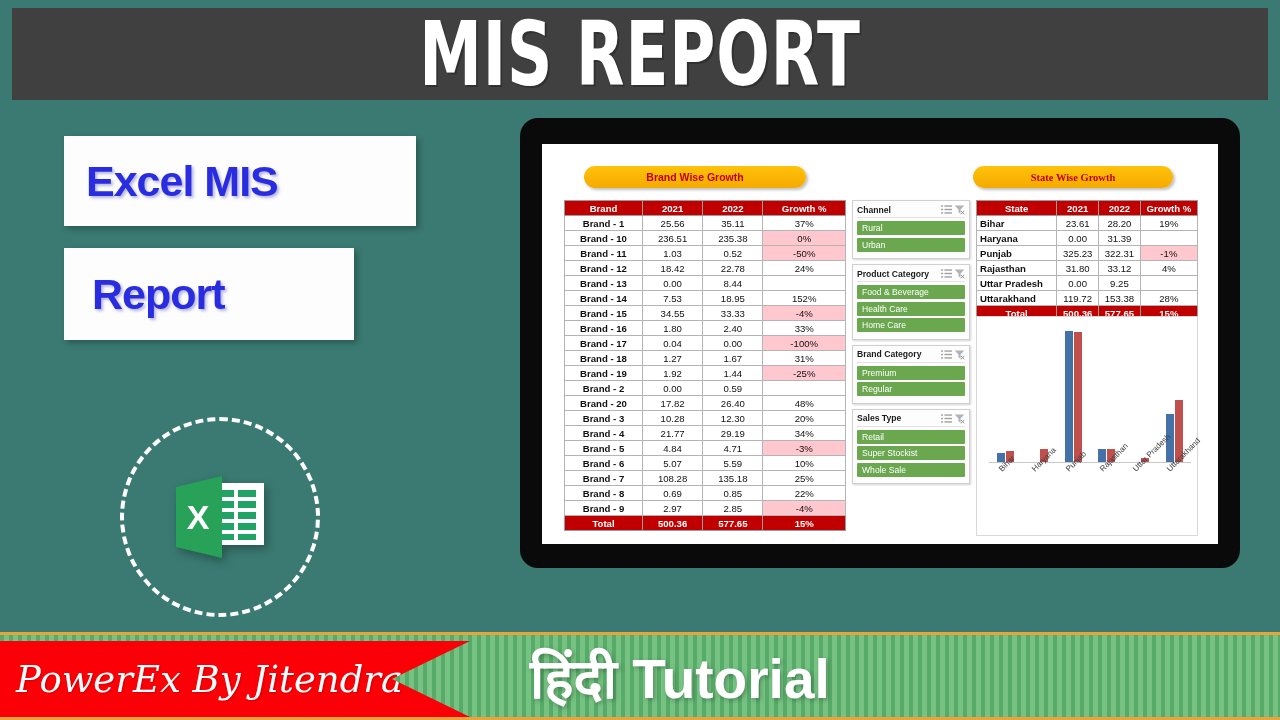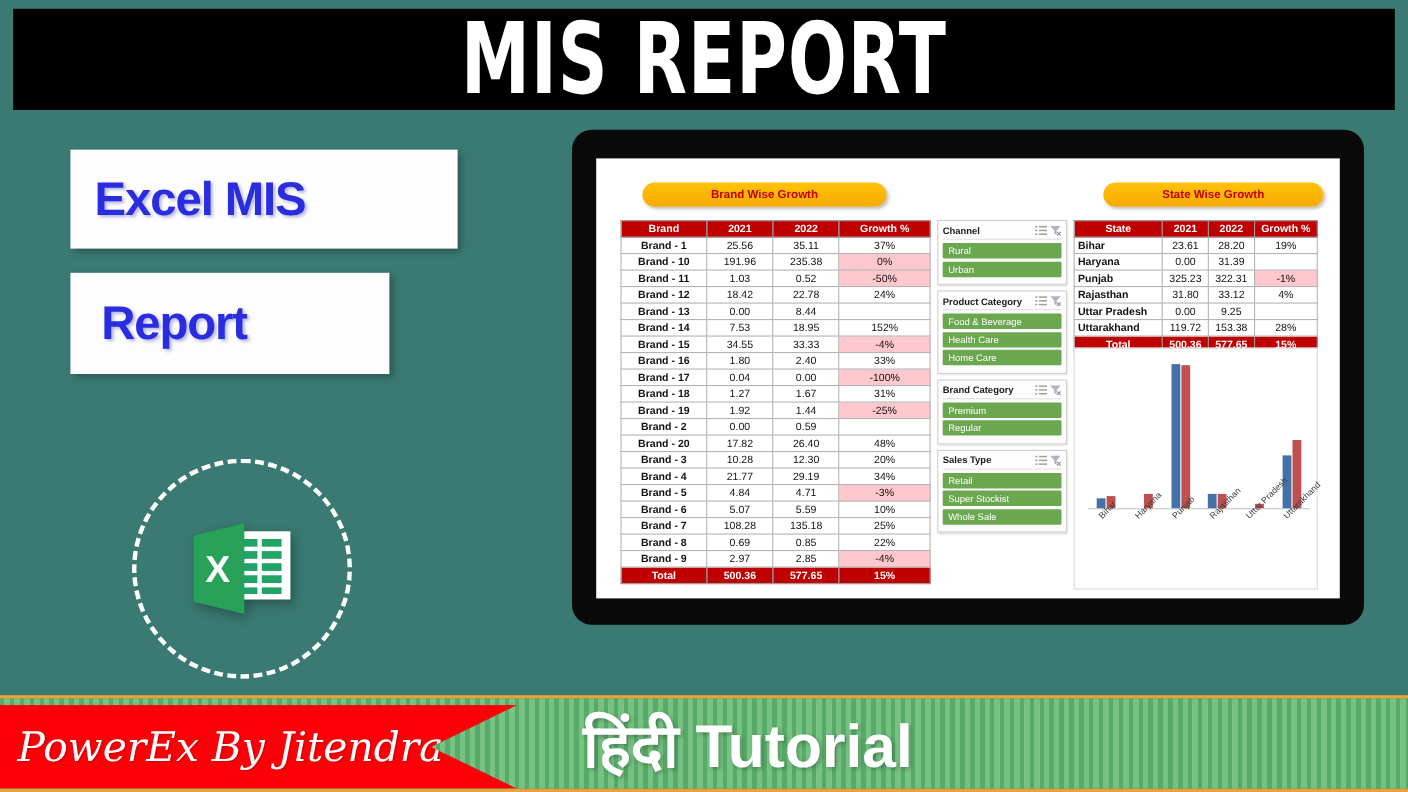--- a/index.html
+++ b/index.html
@@ -8,21 +8,21 @@
     font-family: "Liberation Sans", sans-serif;
     background: #3a7a72;
     position: relative;
   }
 
   
   .title-banner {
     position: absolute;
     left: 12px; top: 8px;
     width: 1256px; height: 92px;
-    background: #000000;
+    background: #404040;
     display: flex;
     align-items: center;
     justify-content: center;
   }
   .title-banner-text {
     color: #ffffff;
     font-family: "Liberation Sans Narrow", "DejaVu Sans Condensed", "Liberation Sans", sans-serif;
     font-size: 76px;
     font-weight: 700;
     letter-spacing: 1px;
@@ -97,21 +97,21 @@
     border-radius: 11px;
     color: #c00000;
     font-size: 10.5px;
     font-weight: 700;
     display: flex;
     align-items: center;
     justify-content: center;
     box-shadow: 2px 2px 3px rgba(0,0,0,0.25);
   }
   #pill-brand { left: 42px; top: 22px; width: 222px; }
-  #pill-state { left: 461px; top: 22px; width: 200px; }
+  #pill-state { left: 431px; top: 22px; width: 200px; font-family: Liberation Serif, serif; }
 
   
   table.xl {
     position: absolute;
     border-collapse: collapse;
     font-size: 9.6px;
     color: #111;
     background: #fff;
   }
   table.xl th {
@@ -316,21 +316,21 @@
         </thead>
       <tbody id="brand-body">
           <tr>
             <td class="lbl ">Brand - 1</td>
             <td class="">25.56</td>
             <td class="">35.11</td>
             <td class="">37%</td>
           </tr>
           <tr>
             <td class="lbl ">Brand - 10</td>
-            <td class="">191.96</td>
+            <td class="">236.51</td>
             <td class="">235.38</td>
             <td class="neg">0%</td>
           </tr>
           <tr>
             <td class="lbl ">Brand - 11</td>
             <td class="">1.03</td>
             <td class="">0.52</td>
             <td class="neg">-50%</td>
           </tr>
           <tr>

